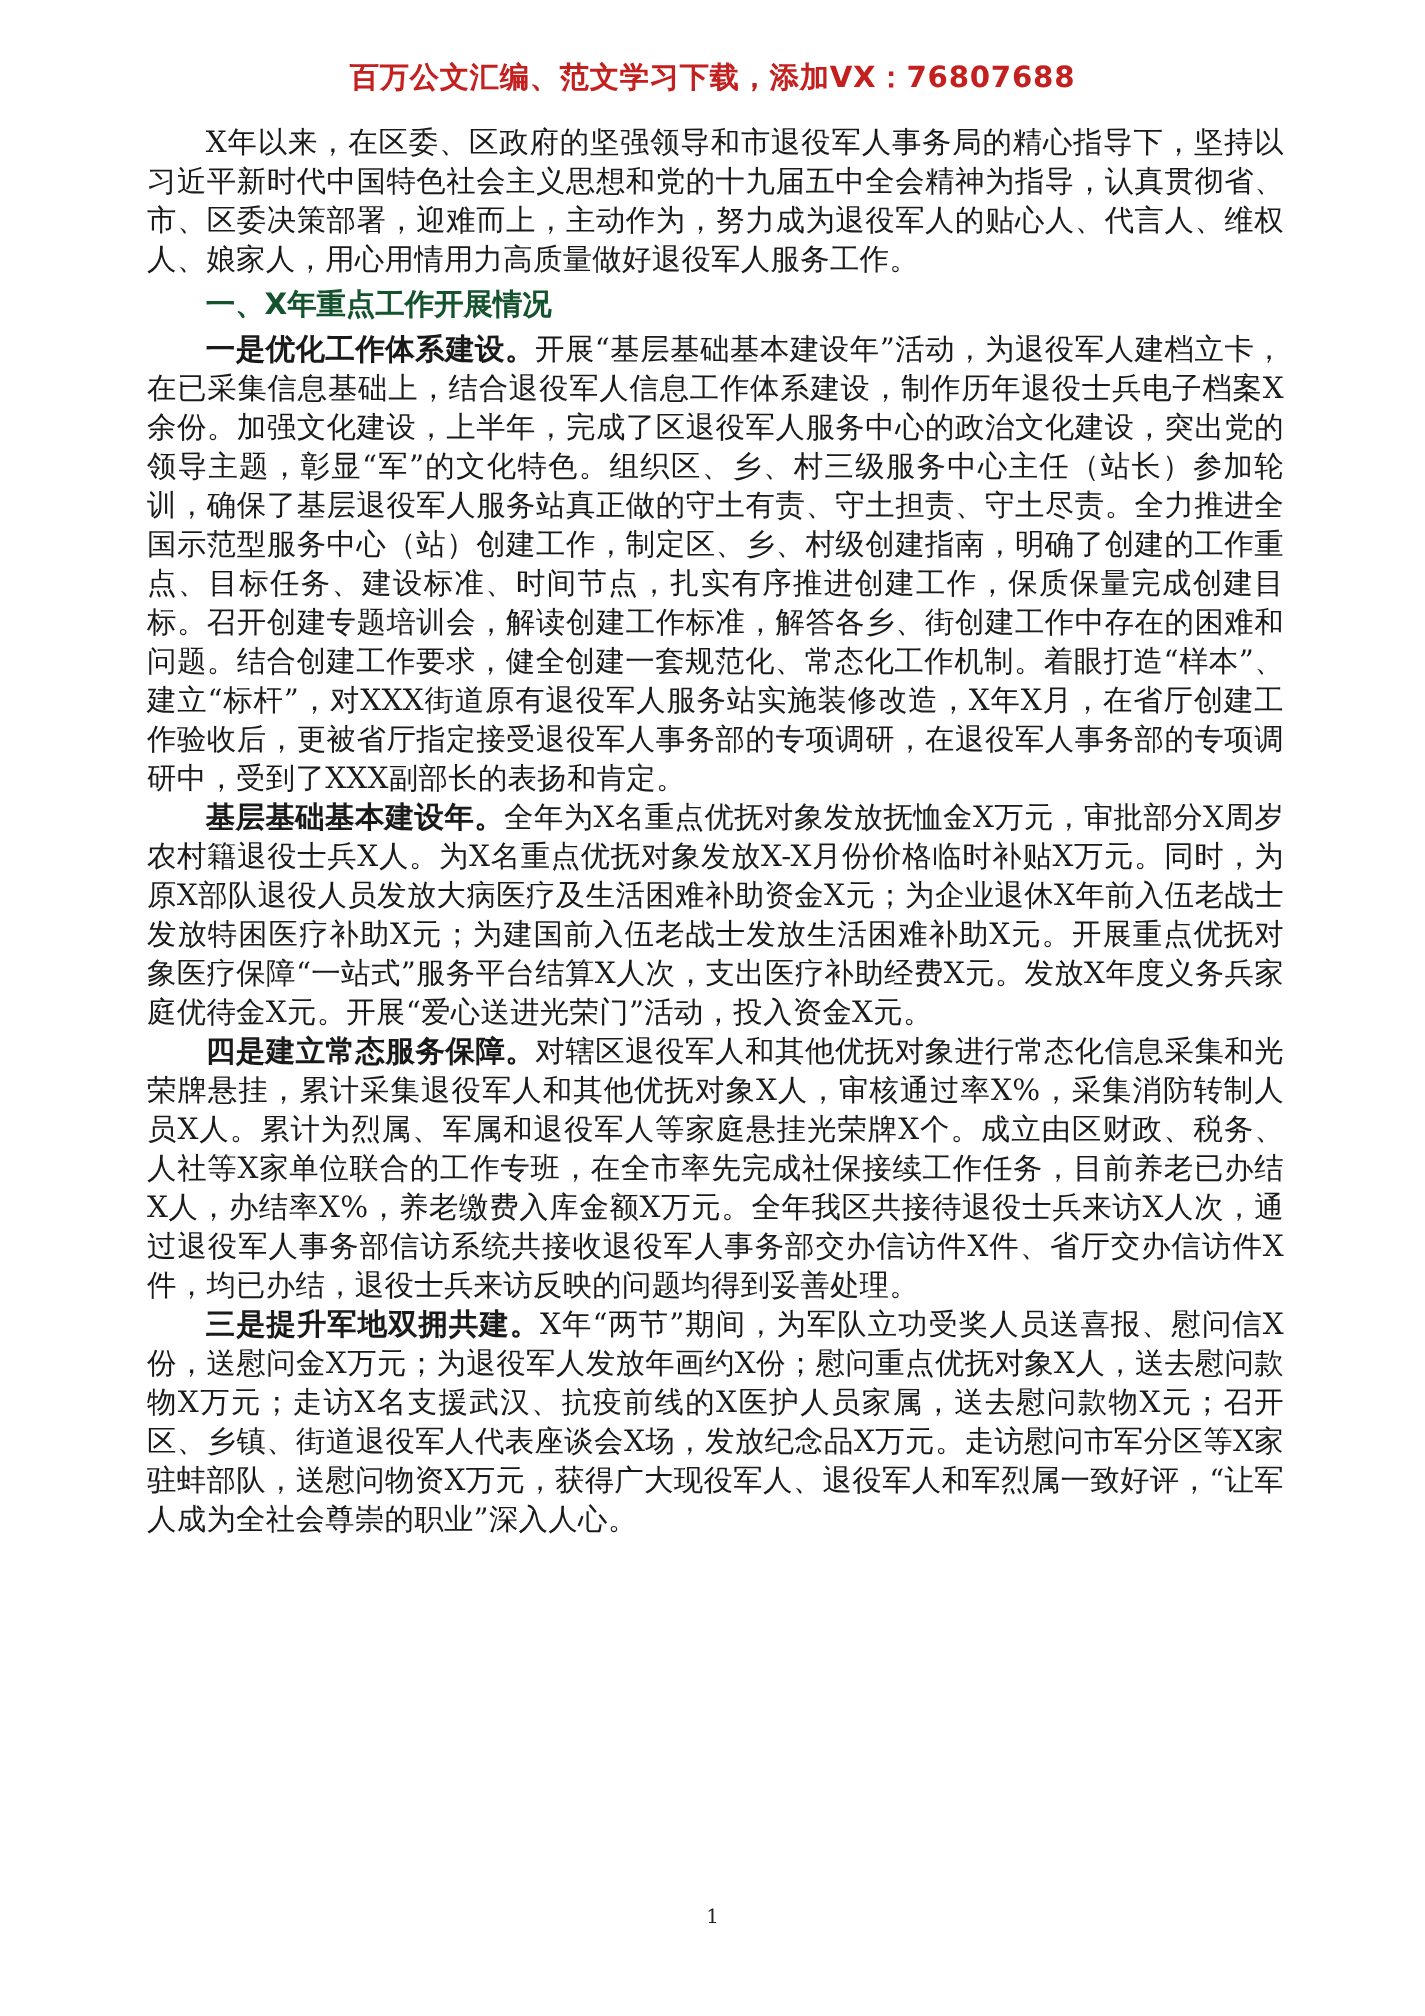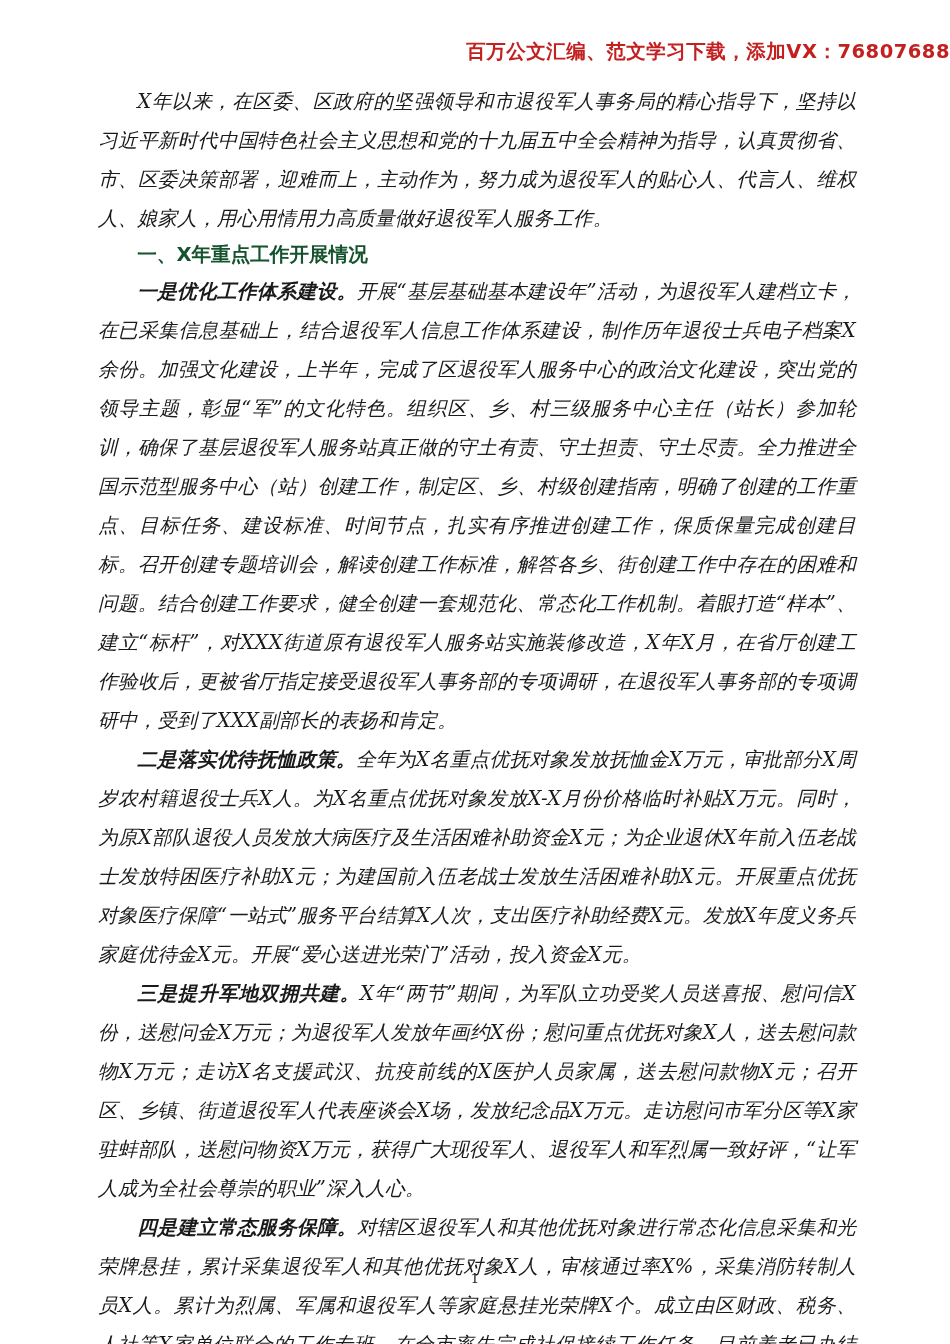--- a/index.html
+++ b/index.html
@@ -14,45 +14,44 @@
     position: relative;
     box-sizing: border-box;
     font-family: "DejaVu Serif", "Liberation Serif", serif;
     overflow: hidden;
   }
   .watermark {
     position: absolute;
     top: 38px;
     left: 0;
     width: 950px;
-    text-align: right;
+    text-align: center;
     color: #c32020;
     font-family: "DejaVu Sans", "Liberation Sans", sans-serif;
     font-weight: bold;
     font-size: 19.5px;
     letter-spacing: 0.5px;
     white-space: nowrap;
   }
   .body-area {
     position: absolute;
     top: 82px;
     left: 98px;
     width: 758px;
   }
   p.para {
     margin: 0 0 0 0;
     text-indent: 2em;
     font-size: 19.6px;
-    line-height: 39px;
+    line-height: 26px;
     color: #1a1a1a;
     text-align: justify;
     text-justify: inter-ideograph;
     font-family: "DejaVu Serif", "Liberation Serif", serif;
     letter-spacing: 0.2px;
-    font-style: italic;
   }
   p.para b {
     font-family: "DejaVu Sans", "Liberation Sans", sans-serif;
     font-weight: bold;
   }
   .heading {
     margin: 0;
     text-indent: 2em;
     font-size: 19.6px;
     line-height: 34.2px;
@@ -79,23 +78,23 @@
   <div class="watermark">百万公文汇编、范文学习下载，添加VX：76807688</div>
 
   <div class="body-area">
 
     <p class="para"><span>X年以来，在区委、区政府的坚强领导和市退役军人事务局的精心指导下，坚持以习近平新时代中国特色社会主义思想和党的十九届五中全会精神为指导，认真贯彻省、市、区委决策部署，迎难而上，主动作为，努力成为退役军人的贴心人、代言人、维权人、娘家人，用心用情用力高质量做好退役军人服务工作。</span></p>
 
     <p class="heading">一、X年重点工作开展情况</p>
 
     <p class="para"><b>一是优化工作体系建设。</b><span>开展“基层基础基本建设年”活动，为退役军人建档立卡，在已采集信息基础上，结合退役军人信息工作体系建设，制作历年退役士兵电子档案X余份。加强文化建设，上半年，完成了区退役军人服务中心的政治文化建设，突出党的领导主题，彰显“军”的文化特色。组织区、乡、村三级服务中心主任（站长）参加轮训，确保了基层退役军人服务站真正做的守土有责、守土担责、守土尽责。全力推进全国示范型服务中心（站）创建工作，制定区、乡、村级创建指南，明确了创建的工作重点、目标任务、建设标准、时间节点，扎实有序推进创建工作，保质保量完成创建目标。召开创建专题培训会，解读创建工作标准，解答各乡、街创建工作中存在的困难和问题。结合创建工作要求，健全创建一套规范化、常态化工作机制。着眼打造“样本”、建立“标杆”，对XXX街道原有退役军人服务站实施装修改造，X年X月，在省厅创建工作验收后，更被省厅指定接受退役军人事务部的专项调研，在退役军人事务部的专项调研中，受到了XXX副部长的表扬和肯定。</span></p>
 
-    <p class="para"><b>二是落实优待抚恤政策。</b><span>全年为X名重点优抚对象发放抚恤金X万元，审批部分X周岁农村籍退役士兵X人。为X名重点优抚对象发放X-X月份价格临时补贴X万元。同时，为原X部队退役人员发放大病医疗及生活困难补助资金X元；为企业退休X年前入伍老战士发放特困医疗补助X元；为建国前入伍老战士发放生活困难补助X元。开展重点优抚对象医疗保障“一站式”服务平台结算X人次，支出医疗补助经费X元。发放X年度义务兵家庭优待金X元。开展“爱心送进光荣门”活动，投入资金X元。</span></p>
+    <p class="para"><b>基层基础基本建设年。</b><span>全年为X名重点优抚对象发放抚恤金X万元，审批部分X周岁农村籍退役士兵X人。为X名重点优抚对象发放X-X月份价格临时补贴X万元。同时，为原X部队退役人员发放大病医疗及生活困难补助资金X元；为企业退休X年前入伍老战士发放特困医疗补助X元；为建国前入伍老战士发放生活困难补助X元。开展重点优抚对象医疗保障“一站式”服务平台结算X人次，支出医疗补助经费X元。发放X年度义务兵家庭优待金X元。开展“爱心送进光荣门”活动，投入资金X元。</span></p>
+
+    <p class="para"><b>四是建立常态服务保障。</b><span>对辖区退役军人和其他优抚对象进行常态化信息采集和光荣牌悬挂，累计采集退役军人和其他优抚对象X人，审核通过率X%，采集消防转制人员X人。累计为烈属、军属和退役军人等家庭悬挂光荣牌X个。成立由区财政、税务、人社等X家单位联合的工作专班，在全市率先完成社保接续工作任务，目前养老已办结X人，办结率X%，养老缴费入库金额X万元。全年我区共接待退役士兵来访X人次，通过退役军人事务部信访系统共接收退役军人事务部交办信访件X件、省厅交办信访件X件，均已办结，退役士兵来访反映的问题均得到妥善处理。</span></p>
 
     <p class="para"><b>三是提升军地双拥共建。</b><span>X年“两节”期间，为军队立功受奖人员送喜报、慰问信X份，送慰问金X万元；为退役军人发放年画约X份；慰问重点优抚对象X人，送去慰问款物X万元；走访X名支援武汉、抗疫前线的X医护人员家属，送去慰问款物X元；召开区、乡镇、街道退役军人代表座谈会X场，发放纪念品X万元。走访慰问市军分区等X家驻蚌部队，送慰问物资X万元，获得广大现役军人、退役军人和军烈属一致好评，“让军人成为全社会尊崇的职业”深入人心。</span></p>
-
-    <p class="para"><b>四是建立常态服务保障。</b><span>对辖区退役军人和其他优抚对象进行常态化信息采集和光荣牌悬挂，累计采集退役军人和其他优抚对象X人，审核通过率X%，采集消防转制人员X人。累计为烈属、军属和退役军人等家庭悬挂光荣牌X个。成立由区财政、税务、人社等X家单位联合的工作专班，在全市率先完成社保接续工作任务，目前养老已办结X人，办结率X%，养老缴费入库金额X万元。全年我区共接待退役士兵来访X人次，通过退役军人事务部信访系统共接收退役军人事务部交办信访件X件、省厅交办信访件X件，均已办结，退役士兵来访反映的问题均得到妥善处理。</span></p>
 
   </div>
 
   <div class="page-number">1</div>
 
 </div>
 
 </body></html>

